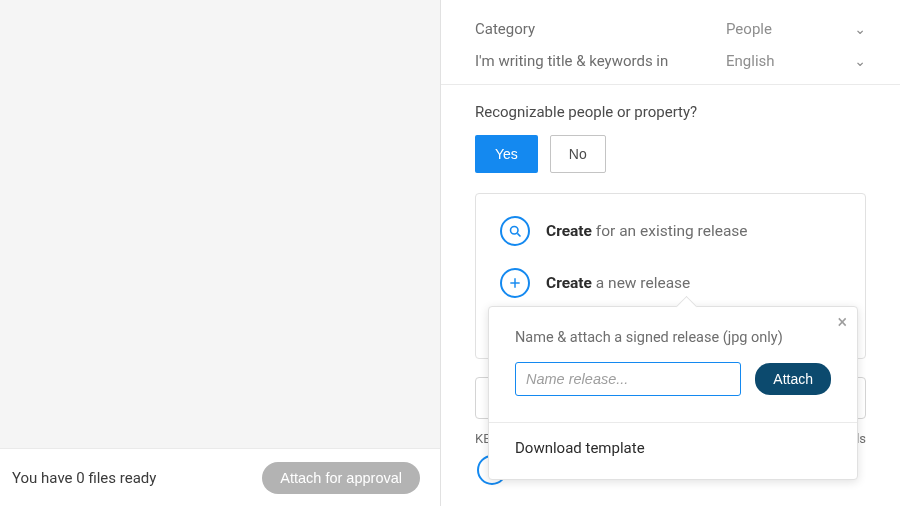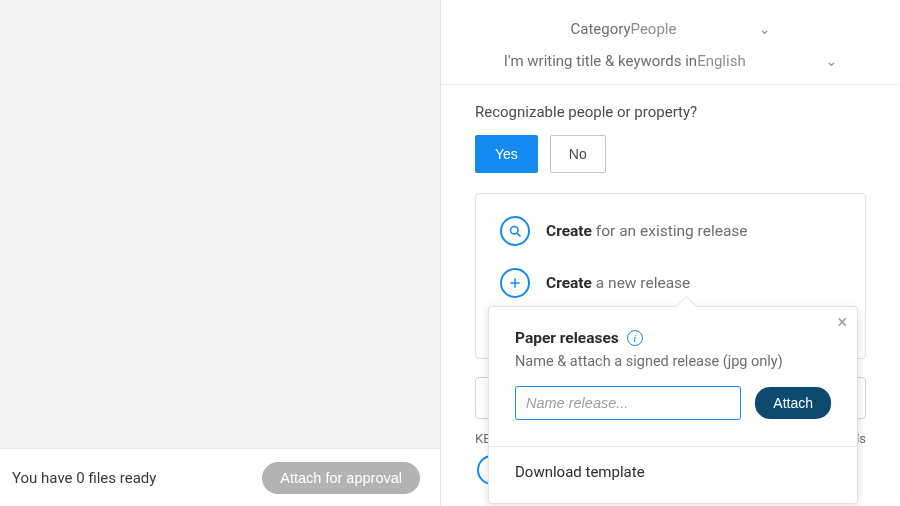--- a/index.html
+++ b/index.html
@@ -46,21 +46,21 @@
       cursor: default;
     }
     .right-panel {
       flex: 1;
       padding: 20px 34px 0 34px;
       position: relative;
     }
     .field-row {
       display: flex;
       align-items: center;
-      justify-content: center;
+      justify-content: space-between;
       margin-bottom: 14px;
     }
     .field-label {
       font-size: 15px;
       color: #6e6e6e;
     }
     .dropdown {
       display: flex;
       align-items: center;
       gap: 60px;
@@ -312,24 +312,20 @@
     <span>KE</span>
     <span>ywords</span>
   </div>
 
 </div>
 
 <div class="circle-stub"></div>
 
 <div class="popover">
   <span class="close-x">×</span>
-  <div class="pop-title-row">
-    <span class="pop-title">Paper releases</span>
-    <span class="info-icon">i</span>
-  </div>
   <div class="pop-sub">Name &amp; attach a signed release (jpg only)</div>
   <div class="attach-row">
     <input class="name-input" type="text" placeholder="Name release..." style="">
     <button class="attach-btn">Attach</button>
   </div>
   <div class="pop-divider"></div>
   <div class="download-link">Download template</div>
 </div>
 
 </body></html>

